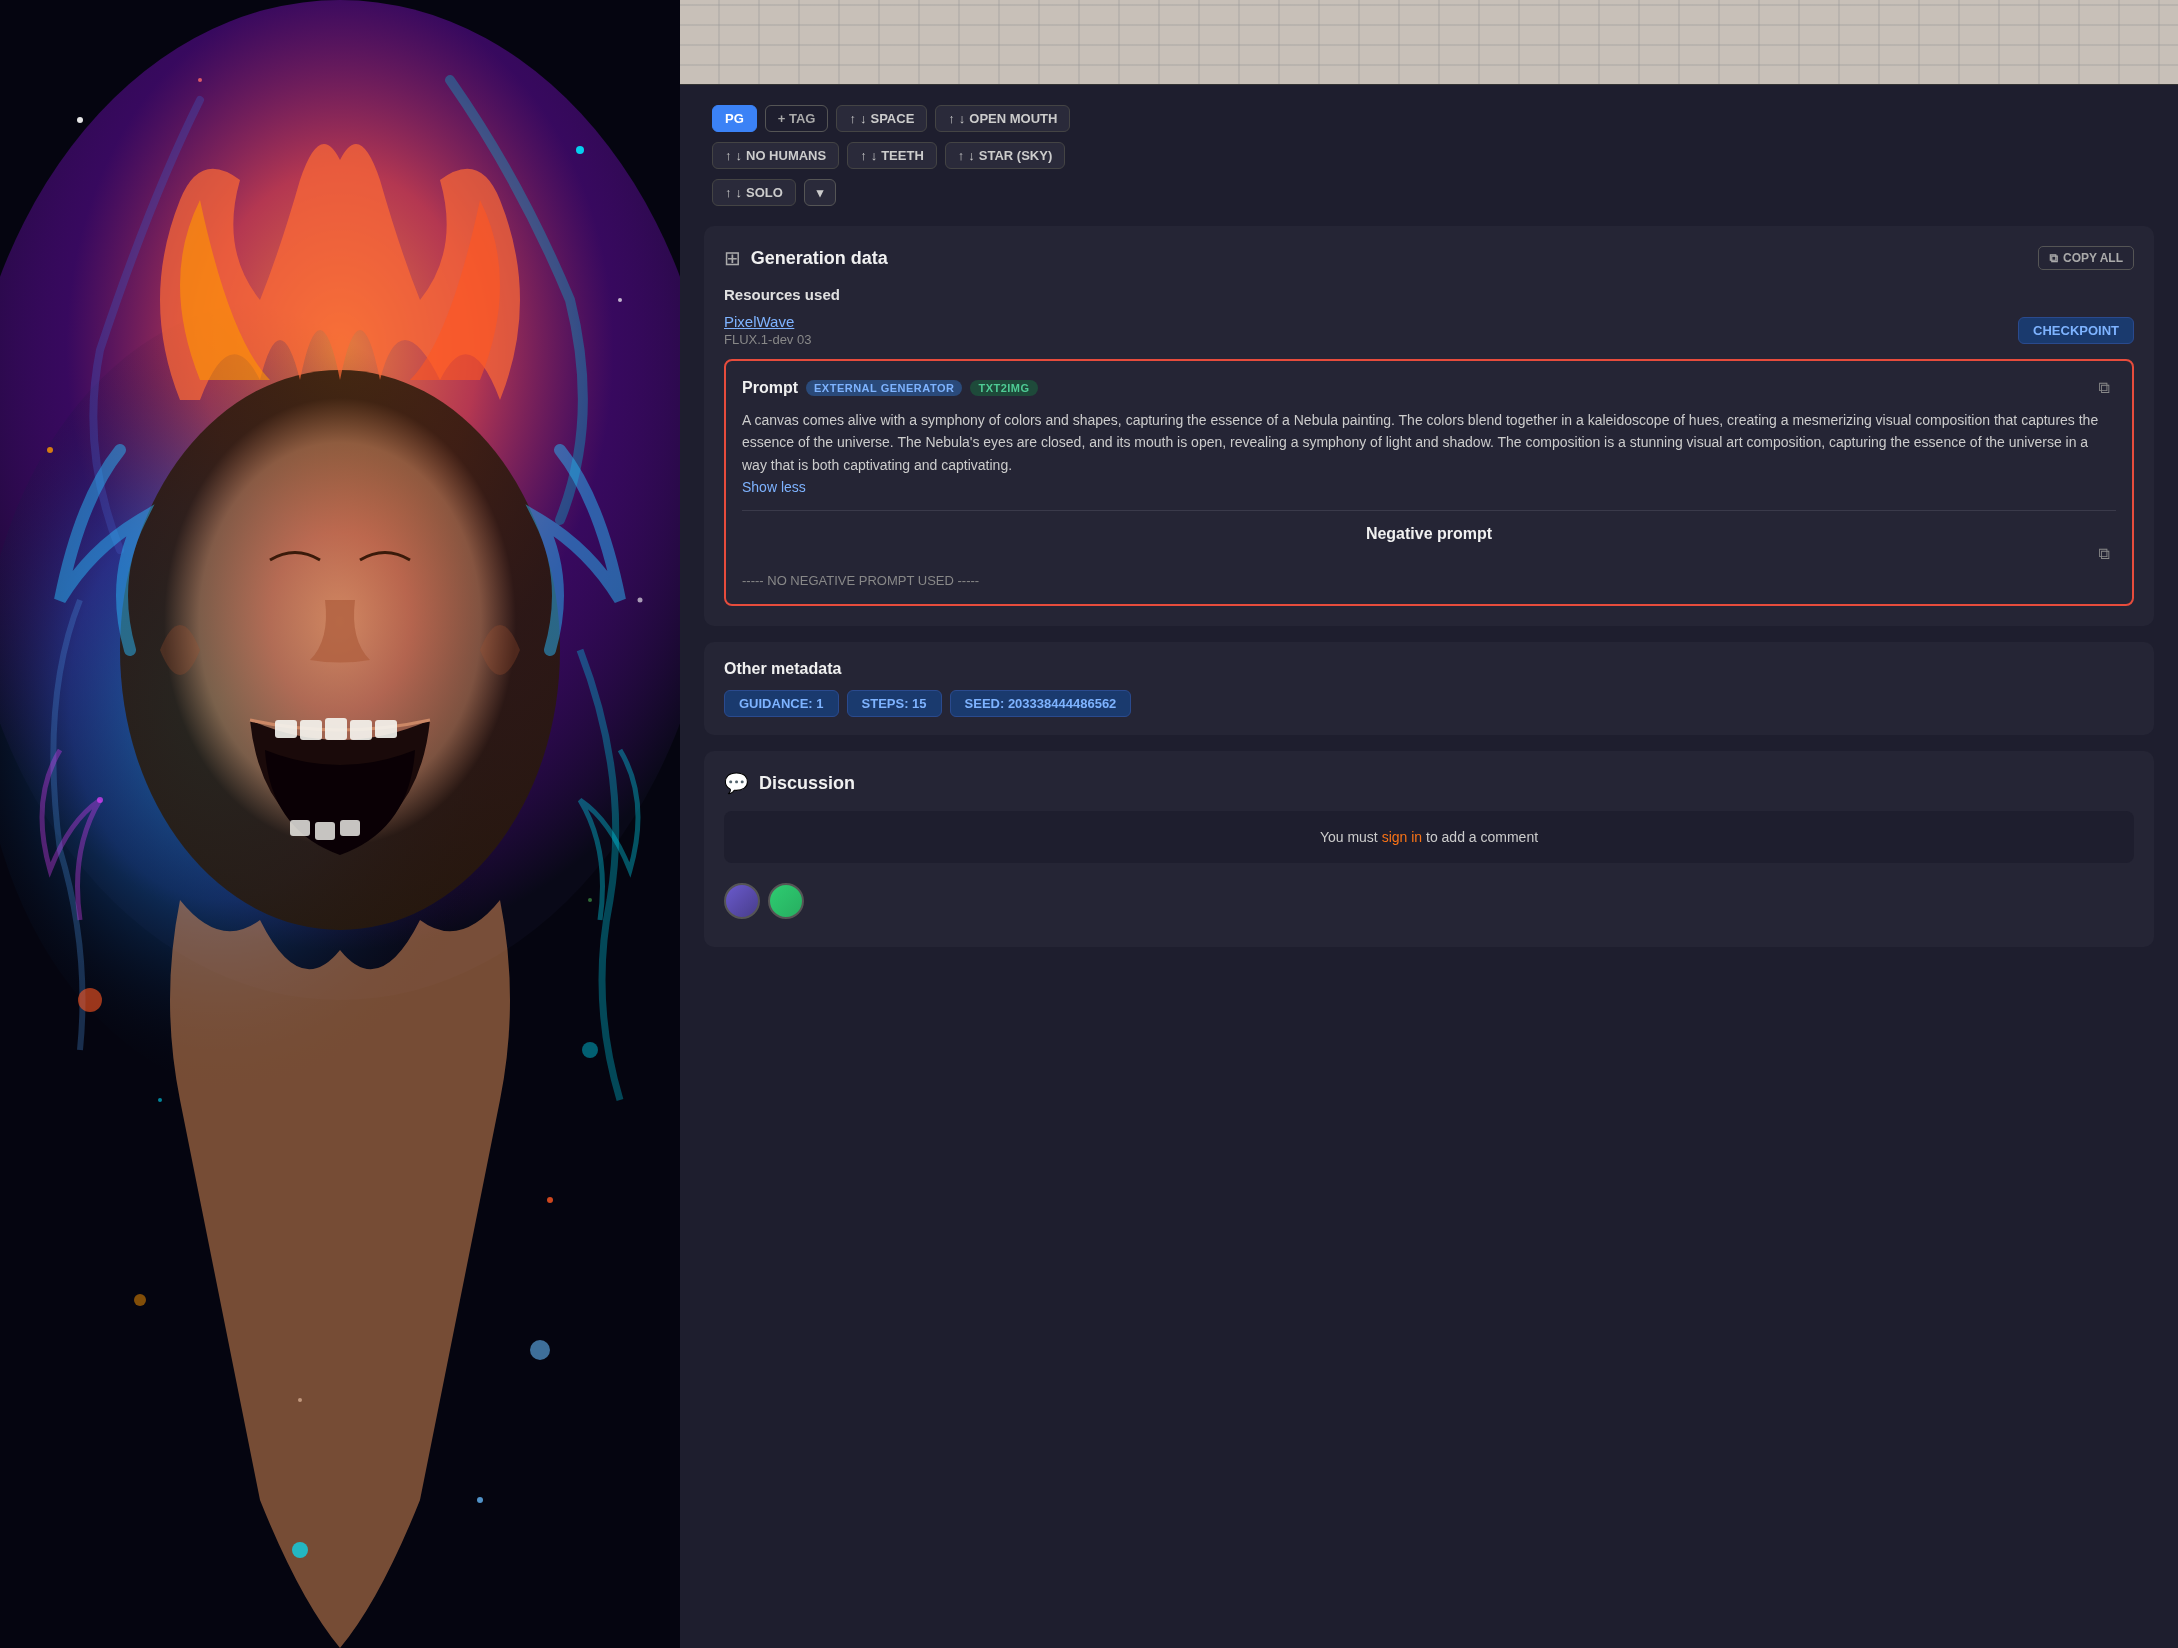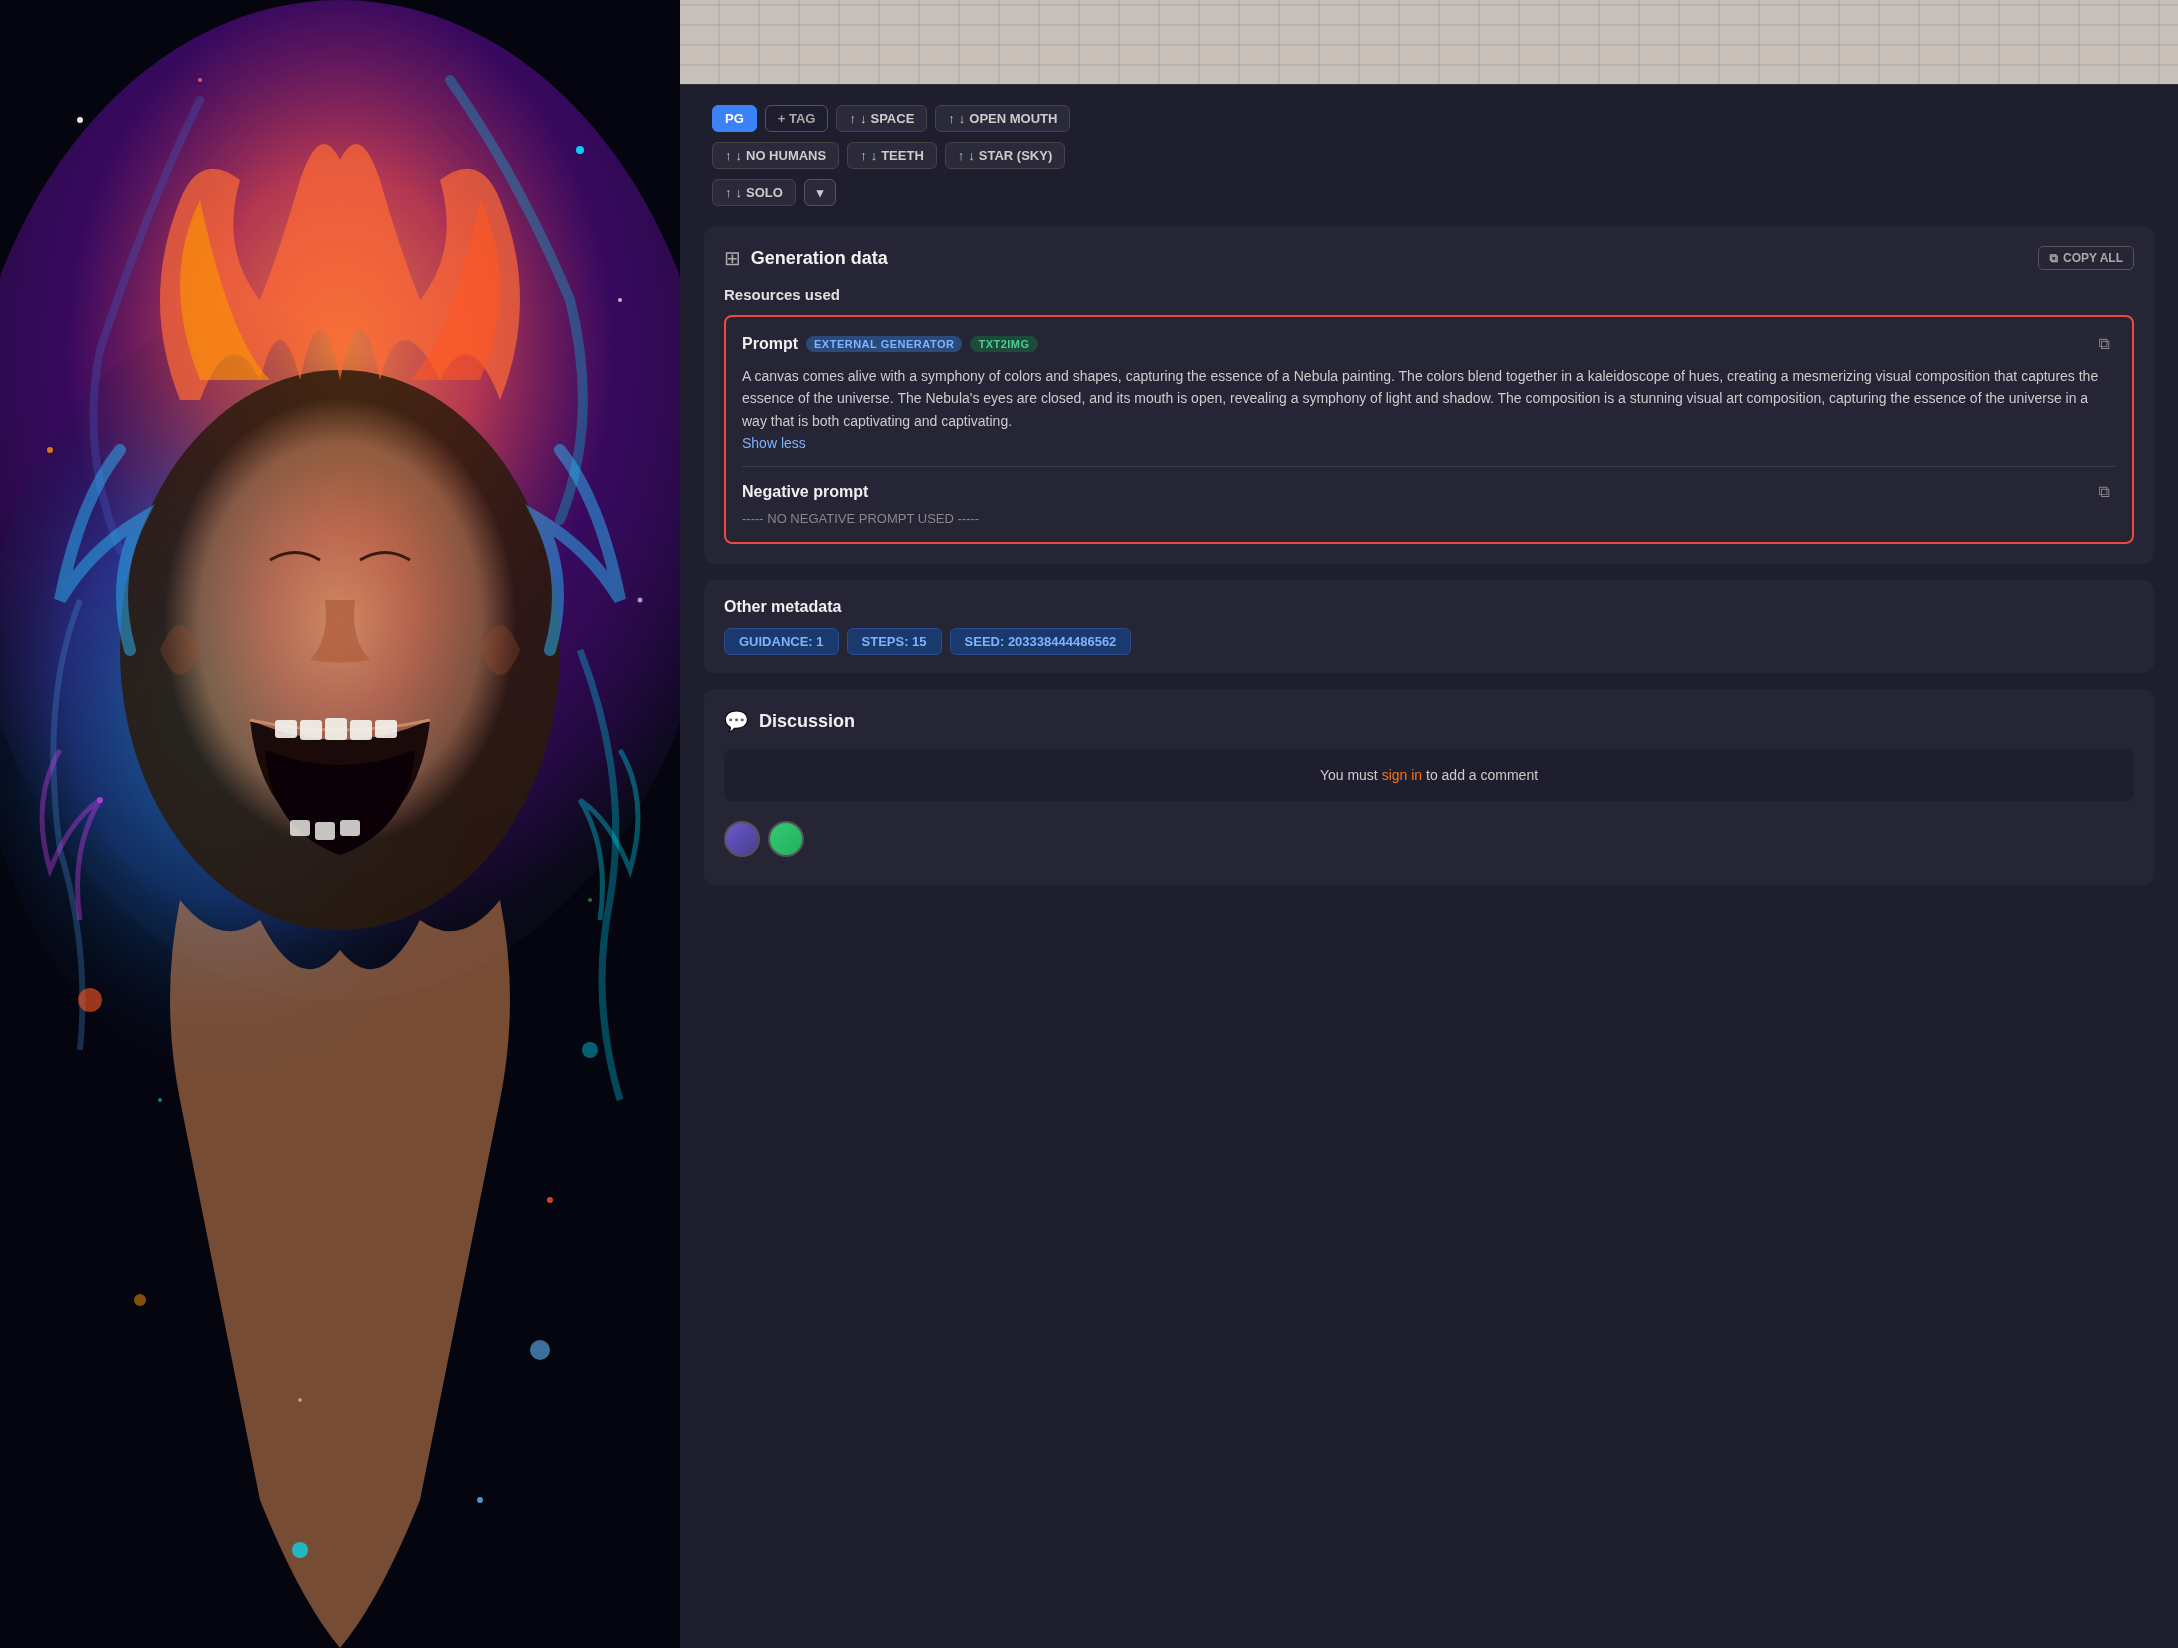--- a/index.html
+++ b/index.html
@@ -318,20 +318,21 @@
       border: none;
       border-top: 1px solid #3a3a4a;
       margin: 14px 0;
     }
 
     .neg-header {
       display: flex;
       align-items: center;
       justify-content: space-between;
       margin-bottom: 8px;
+      flex-direction: column;
     }
 
     .neg-title {
       font-size: 16px;
       font-weight: 700;
       color: #f0f0f0;
     }
 
     .neg-text {
       font-size: 13px;
@@ -590,20 +591,27 @@
         <span class="gen-icon">⊞</span>
         <span class="card-title">Generation data</span>
         <button class="copy-all-btn">
           <span>⧉</span>
           <span>COPY ALL</span>
         </button>
       </div>
 
       <div class="section-label">Resources used</div>
 
+      <div class="resource-row">
+        <div>
+          <div class="resource-link">PixelWave</div>
+          <div class="resource-sub">FLUX.1-dev 03</div>
+        </div>
+        <div class="checkpoint-badge">CHECKPOINT</div>
+      </div>
 
       <div class="prompt-section">
         <div class="prompt-header">
           <span class="prompt-title">Prompt</span>
           <span class="badge badge-ext">EXTERNAL GENERATOR</span>
           <span class="badge badge-txt">TXT2IMG</span>
           <button class="copy-icon-btn">⧉</button>
         </div>
         <p class="prompt-text">A canvas comes alive with a symphony of colors and shapes, capturing the essence of a Nebula painting. The colors blend together in a kaleidoscope of hues, creating a mesmerizing visual composition that captures the essence of the universe. The Nebula's eyes are closed, and its mouth is open, revealing a symphony of light and shadow. The composition is a stunning visual art composition, capturing the essence of the universe in a way that is both captivating and captivating.</p>
         <button class="show-less-btn">Show less</button>

